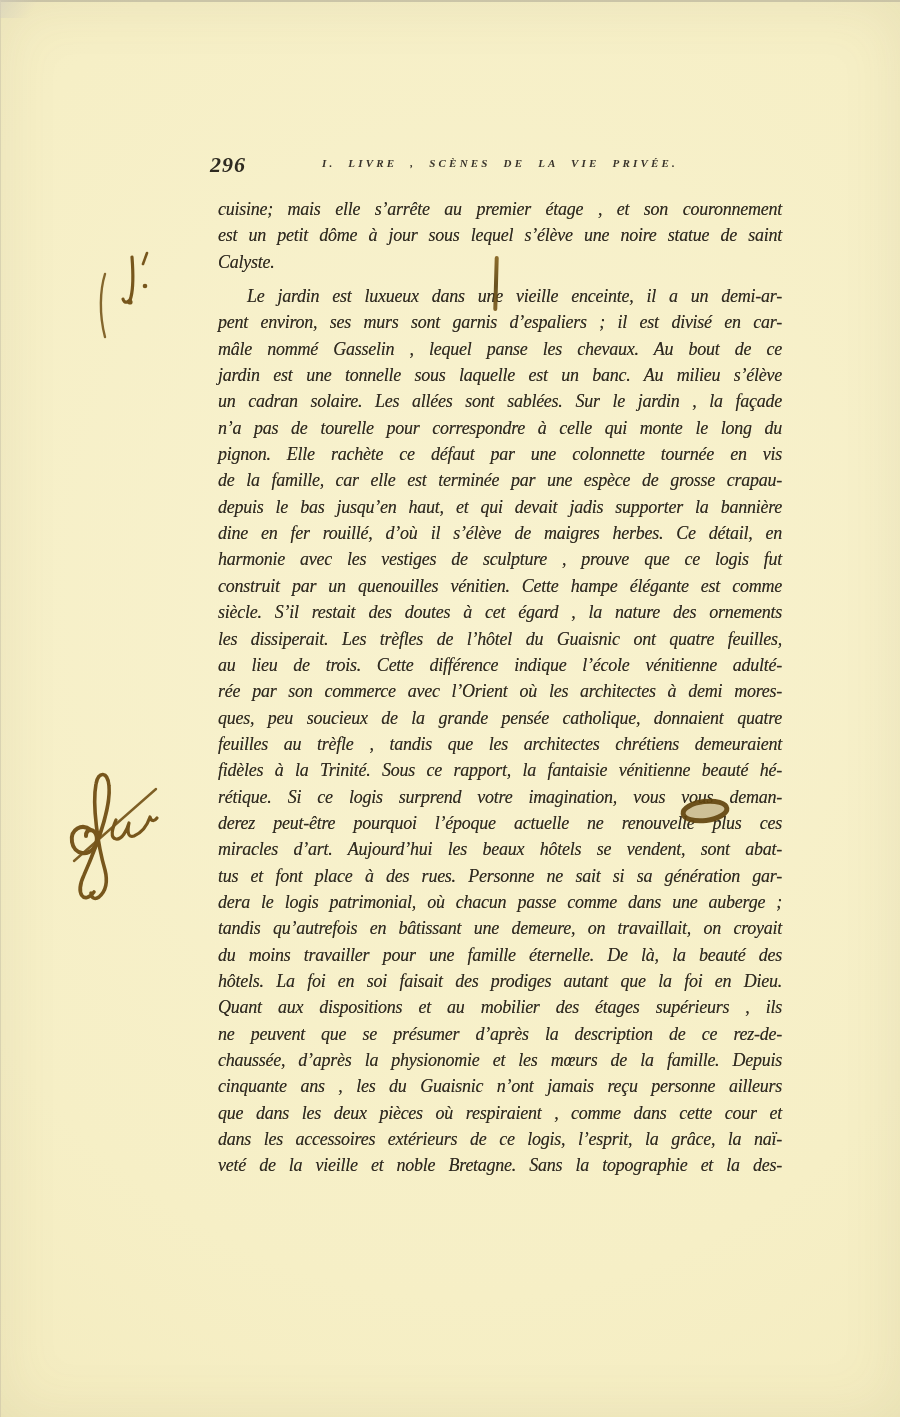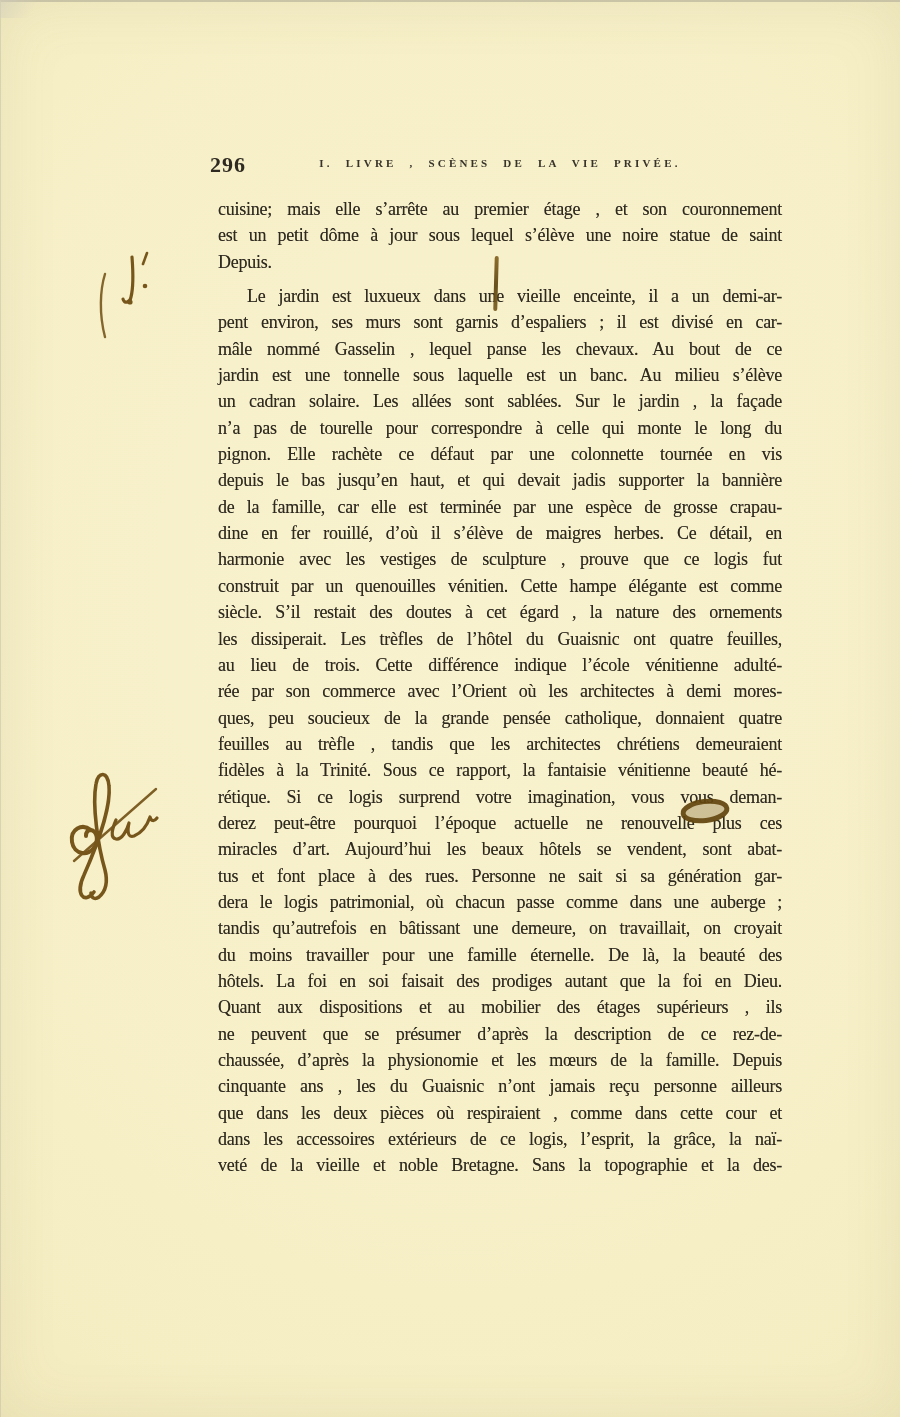--- a/index.html
+++ b/index.html
@@ -4,20 +4,21 @@
 <style>
   html,body{margin:0;padding:0;background:#e8e2c8;}
   #scan{
     position:relative;
     width:900px;height:1417px;
     margin:0 auto;
     background:
       radial-gradient(ellipse 120% 90% at 52% 42%, #f8f2cf 0%, #f6efc6 55%, #f2e9ba 100%);
     overflow:hidden;
     font-family:"Liberation Serif","DejaVu Serif",serif;
+    font-style:italic;
   }
   
   #scan::before{
     content:"";position:absolute;inset:0;pointer-events:none;
     box-shadow:inset 0 0 60px rgba(120,105,60,0.10);
     border-top:2px solid rgba(150,145,130,0.45);
     border-left:1px solid rgba(150,145,130,0.30);
   }
   #scan::after{ 
     content:"";position:absolute;left:0;top:0;width:46px;height:18px;
@@ -72,32 +73,32 @@
 
   <div class="text-block">
     <div class="page-header">
       <span class="page-number">296</span>
       <span class="header-title">I. LIVRE , SCÈNES DE LA VIE PRIVÉE.</span>
     </div>
     <div class="page-body">
         <div class="para">
           <div class="line">cuisine; mais elle s’arrête au premier étage , et son couronnement</div>
           <div class="line">est un petit dôme à jour sous lequel s’élève une noire statue de saint</div>
-          <div class="line short">Depuis.</div>
+          <div class="line short">Calyste.</div>
         </div>
         <div class="para">
           <div class="line first-indent">Le jardin est luxueux dans une vieille enceinte, il a un demi-ar-</div>
           <div class="line">pent environ, ses murs sont garnis d’espaliers ; il est divisé en car-</div>
           <div class="line">mâle nommé Gasselin , lequel panse les chevaux. Au bout de ce</div>
           <div class="line">jardin est une tonnelle sous laquelle est un banc. Au milieu s’élève</div>
           <div class="line">un cadran solaire. Les allées sont sablées. Sur le jardin , la façade</div>
           <div class="line">n’a pas de tourelle pour correspondre à celle qui monte le long du</div>
           <div class="line">pignon. Elle rachète ce défaut par une colonnette tournée en vis</div>
+          <div class="line">de la famille, car elle est terminée par une espèce de grosse crapau-</div>
           <div class="line">depuis le bas jusqu’en haut, et qui devait jadis supporter la bannière</div>
-          <div class="line">de la famille, car elle est terminée par une espèce de grosse crapau-</div>
           <div class="line">dine en fer rouillé, d’où il s’élève de maigres herbes. Ce détail, en</div>
           <div class="line">harmonie avec les vestiges de sculpture , prouve que ce logis fut</div>
           <div class="line">construit par un quenouilles vénitien. Cette hampe élégante est comme</div>
           <div class="line">siècle. S’il restait des doutes à cet égard , la nature des ornements</div>
           <div class="line">les dissiperait. Les trèfles de l’hôtel du Guaisnic ont quatre feuilles,</div>
           <div class="line">au lieu de trois. Cette différence indique l’école vénitienne adulté-</div>
           <div class="line">rée par son commerce avec l’Orient où les architectes à demi mores-</div>
           <div class="line">ques, peu soucieux de la grande pensée catholique, donnaient quatre</div>
           <div class="line">feuilles au trèfle , tandis que les architectes chrétiens demeuraient</div>
           <div class="line">fidèles à la Trinité. Sous ce rapport, la fantaisie vénitienne beauté hé-</div>

